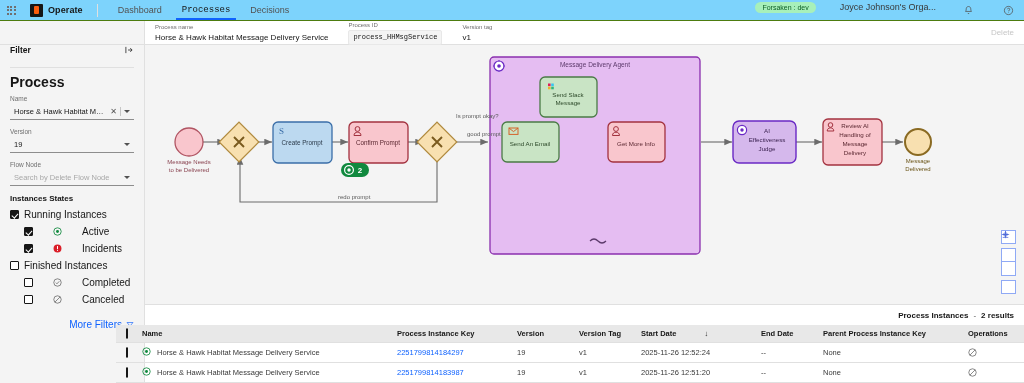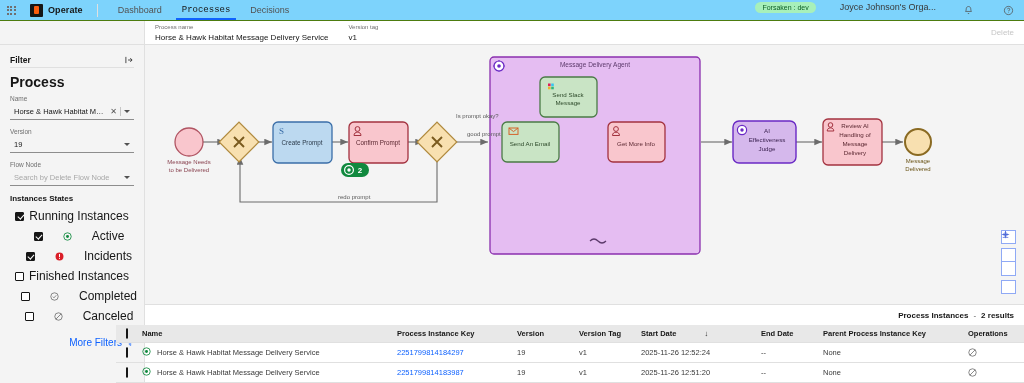--- a/index.html
+++ b/index.html
@@ -58,40 +58,40 @@
     border: 1px solid #e8e8e8; padding: 1px 4px; border-radius: 2px; display:inline-block;
   }
   .delete-btn { margin-left:auto; margin-right:10px; font-size:8px; color:#c6c6c6; cursor:default; }
 
   
   .body { display: flex; height: calc(383px - 21px - 24px); }
 
   
   .sidebar { width: 145px; background: #f4f4f4; border-right: 1px solid #e0e0e0;
              padding: 0 10px; overflow: hidden; flex-shrink: 0; }
-  .sb-head { display: flex; align-items: flex-end; justify-content: space-between;
+  .sb-head { display: flex; align-items: flex-start; justify-content: space-between;
              height: 20px; }
   .sb-title { font-size: 8.5px; font-weight: bold; }
   .collapse-ic { cursor: pointer; display:flex; }
   .sb-rule { height: 1px; background: #e0e0e0; margin: 2px 0 6px; }
   .sb-section { font-size: 14px; font-weight: bold; margin-bottom: 5px; }
   .sb-label { font-size: 6.5px; color: #6f6f6f; margin-bottom: 2px; }
   .sb-input {
     height: 16px; background: #f4f4f4; border-bottom: 1px solid #8d8d8d;
     display: flex; align-items: center; padding: 0 4px; font-size: 7.5px;
     color: #161616; margin-bottom: 8px; gap: 3px;
   }
   .sb-input .txt { flex: 1; overflow: hidden; white-space: nowrap; text-overflow: ellipsis; }
   .sb-input.placeholder .txt { color: #a8a8a8; }
   .sb-input .clear { cursor: pointer; font-size: 8px; color: #525252; }
   .sb-input .divider { width:1px; height:9px; background:#c6c6c6; }
   .caret { width: 0; height: 0; border-left: 3px solid transparent; border-right: 3px solid transparent;
            border-top: 3.5px solid #525252; }
   .states-title { font-size: 8px; font-weight: bold; margin: 6px 0 6px; }
-  .chk-row { display: flex; align-items: center; gap: 5px; margin-bottom: 6px; font-size: 12px; color:#161616;justify-content:center; }
+  .chk-row { display: flex; align-items: center; gap: 5px; margin-bottom: 6px; font-size: 10px; color:#161616; }
   .chk-row.indent { margin-left: 14px; gap: 20px; }
   .cbox { width: 9px; height: 9px; border: 1px solid #161616; border-radius: 1px;
           background: #fff; flex-shrink: 0; position: relative; cursor: pointer; }
   .cbox.checked { background: #161616; border-color: #161616; }
   .cbox.checked::after {
     content:""; position:absolute; left:2.4px; top:0.6px; width:2.6px; height:5px;
     border:solid #fff; border-width: 0 1.3px 1.3px 0; transform: rotate(42deg);
   }
   .state-ic { width: 9px; height: 9px; flex-shrink: 0; display:flex; align-items:center; justify-content:center; }
   .more-filters { text-align: right; font-size: 10px; color: #0f62fe; margin-top: 14px;
@@ -189,20 +189,24 @@
     </div>
   </div>
 </div>
 
 <div class="prochdr">
   <div class="prochdr-left"></div>
   <div class="prochdr-fields">
     <div class="pfield">
       <div class="lbl">Process name</div>
       <div class="val">Horse &amp; Hawk Habitat Message Delivery Service</div>
+    </div>
+    <div class="pfield">
+      <div class="lbl">Process ID</div>
+      <div class="val"><span class="pid-chip">process_HHMsgService</span></div>
     </div>
     <div class="pfield">
       <div class="lbl">Version tag</div>
       <div class="val">v1</div>
     </div>
     <div class="delete-btn">Delete</div>
   </div>
 </div>
 
 <div class="body">

